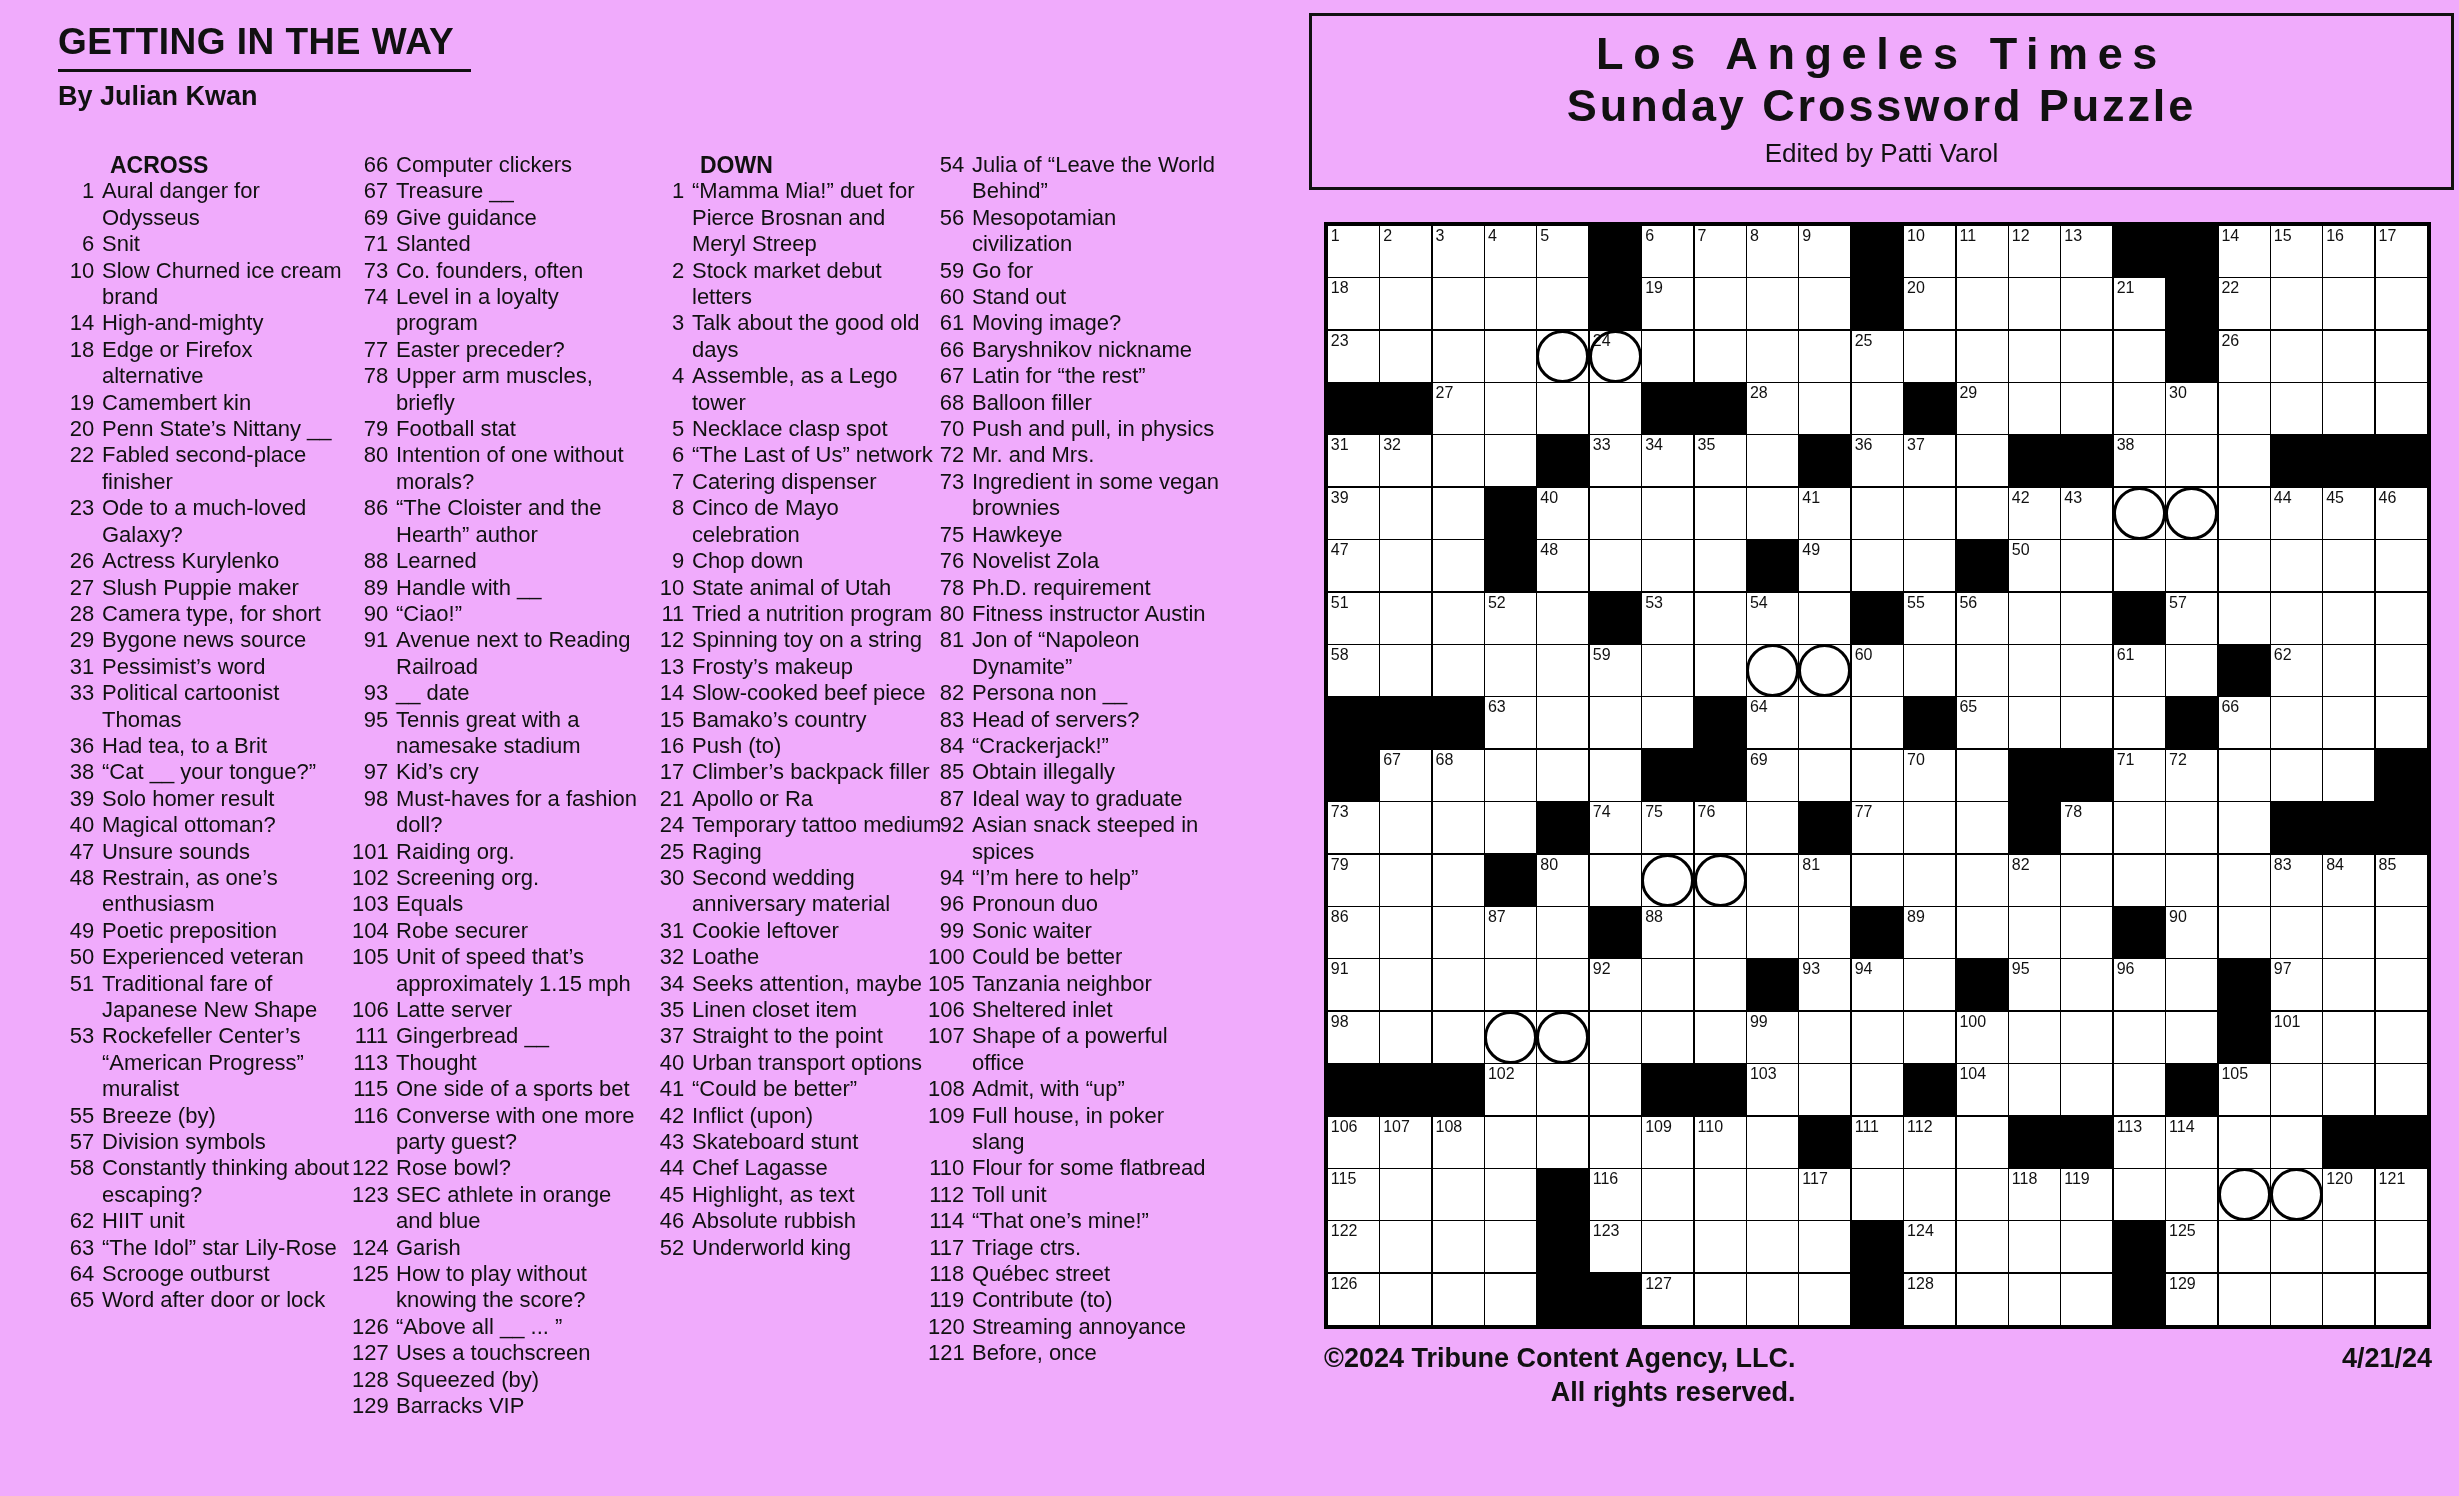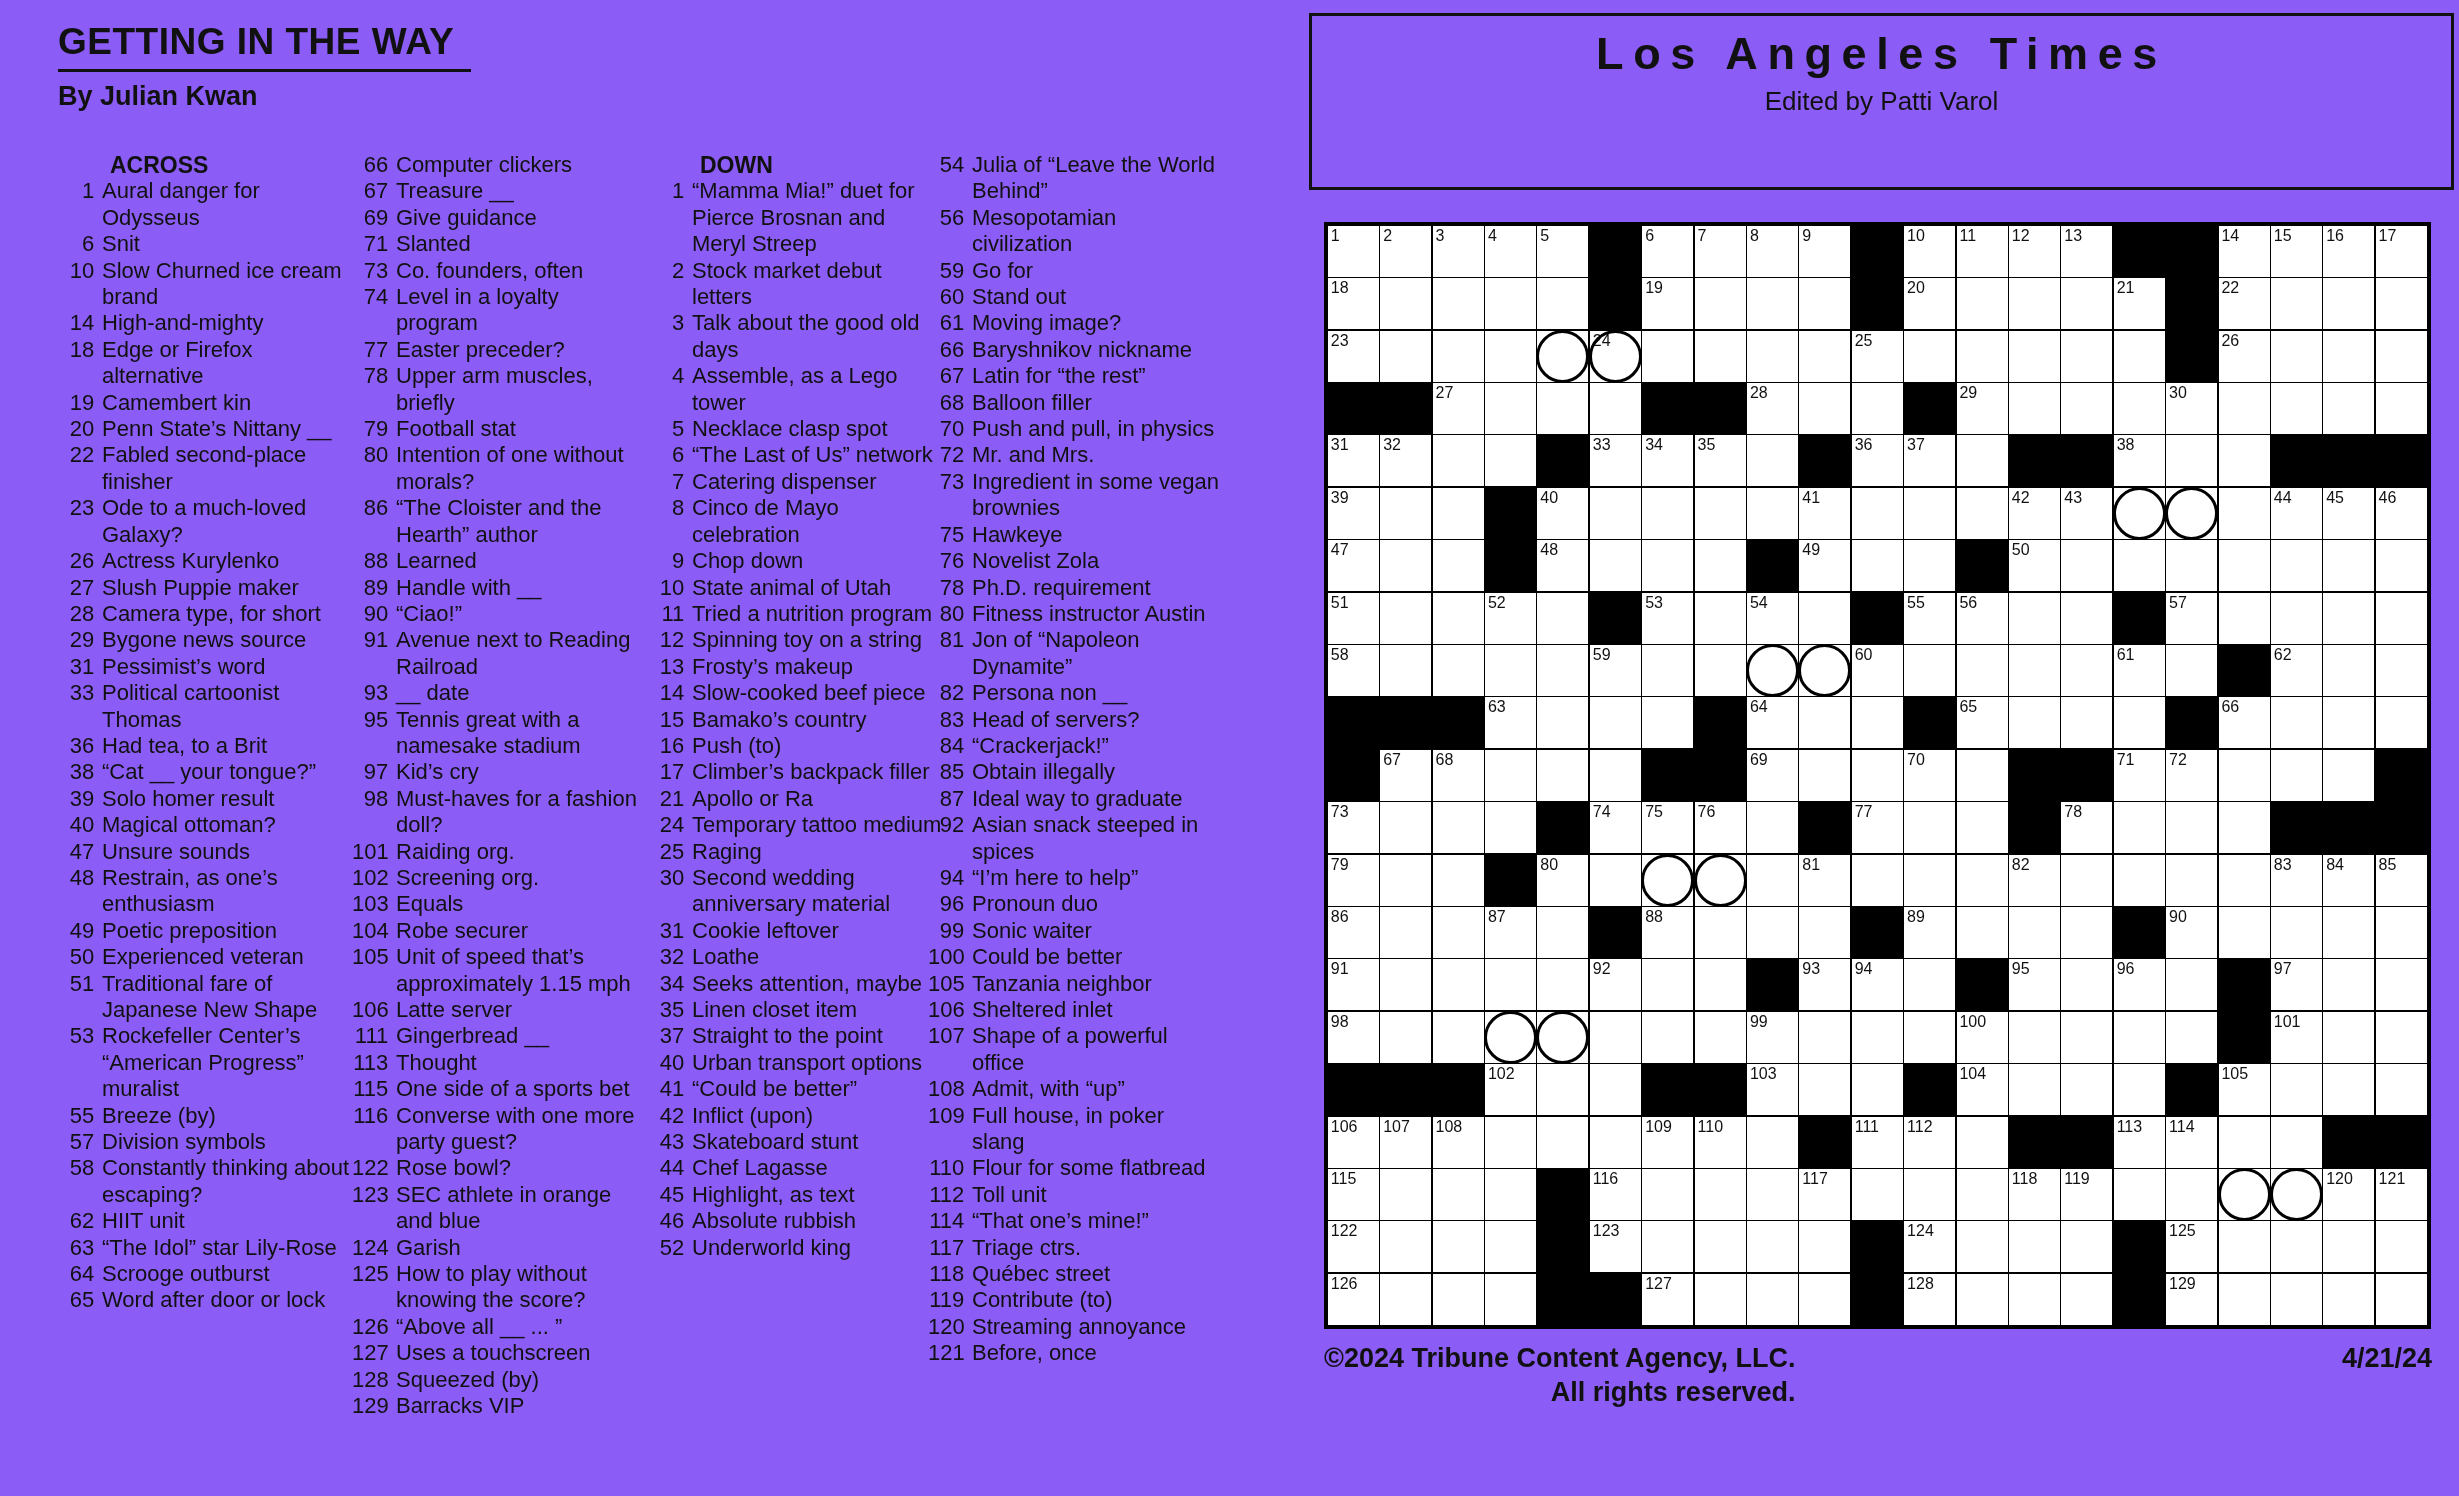--- a/index.html
+++ b/index.html
@@ -1,17 +1,17 @@
 <!DOCTYPE html>
 <html><head>
 <meta charset="utf-8">
 <style>
   * { margin:0; padding:0; box-sizing:border-box; }
   html,body { width:2459px; height:1497px; background:#fff; font-family:"Liberation Sans", sans-serif; color:#111; }
-  #page { position:relative; width:2459px; height:1497px; background:#8b5cf6; overflow:hidden; }
+  #page { position:relative; width:2459px; height:1497px; background:#f0abfc; overflow:hidden; }
 
   
   #title { position:absolute; left:58px; top:21px; font-size:37px; font-weight:bold; letter-spacing:0.5px;
            border-bottom:3.8px solid #111; padding-bottom:5.8px; padding-right:17.3px; }
   #byline { position:absolute; left:58px; top:81px; font-size:27px; font-weight:bold; }
 
   .clue-col { position:absolute; top:134px; width:294px;margin-top:18px; }
   .clue-head { font-size:23px; font-weight:bold; padding-left:52px; line-height:26.4px; }
   .clue { display:flex; font-size:22px; line-height:26.4px; }
   .clue .num { width:44px; text-align:right; padding-right:7.7px; flex:0 0 44px; }
@@ -618,20 +618,21 @@
         <span class="txt">Streaming annoyance</span>
       </div>
       <div class="clue">
         <span class="num">121</span>
         <span class="txt">Before, once</span>
       </div>
     </div>
 
   <div id="masthead">
     <div class="l1">Los Angeles Times</div>
+    <div class="l2">Sunday Crossword Puzzle</div>
     <div class="l3">Edited by Patti Varol</div>
   </div>
 
   <div id="grid">
       <div class="cell">
         <span class="cnum">1</span>
       </div>
       <div class="cell">
         <span class="cnum">2</span>
       </div>

